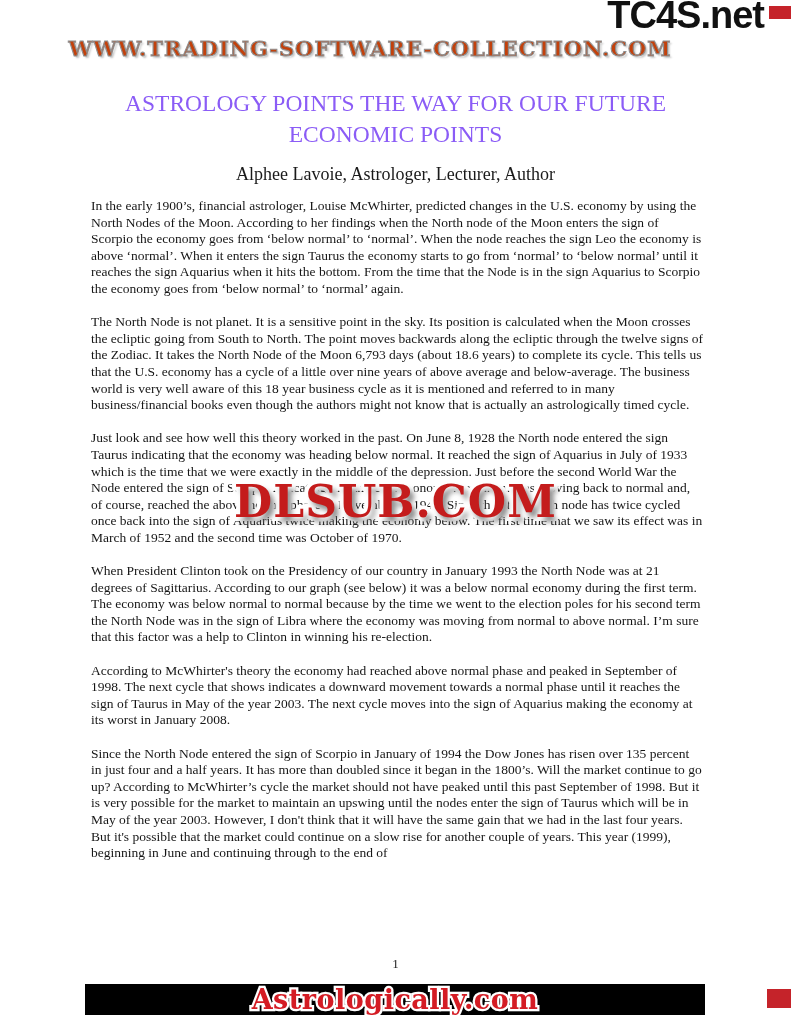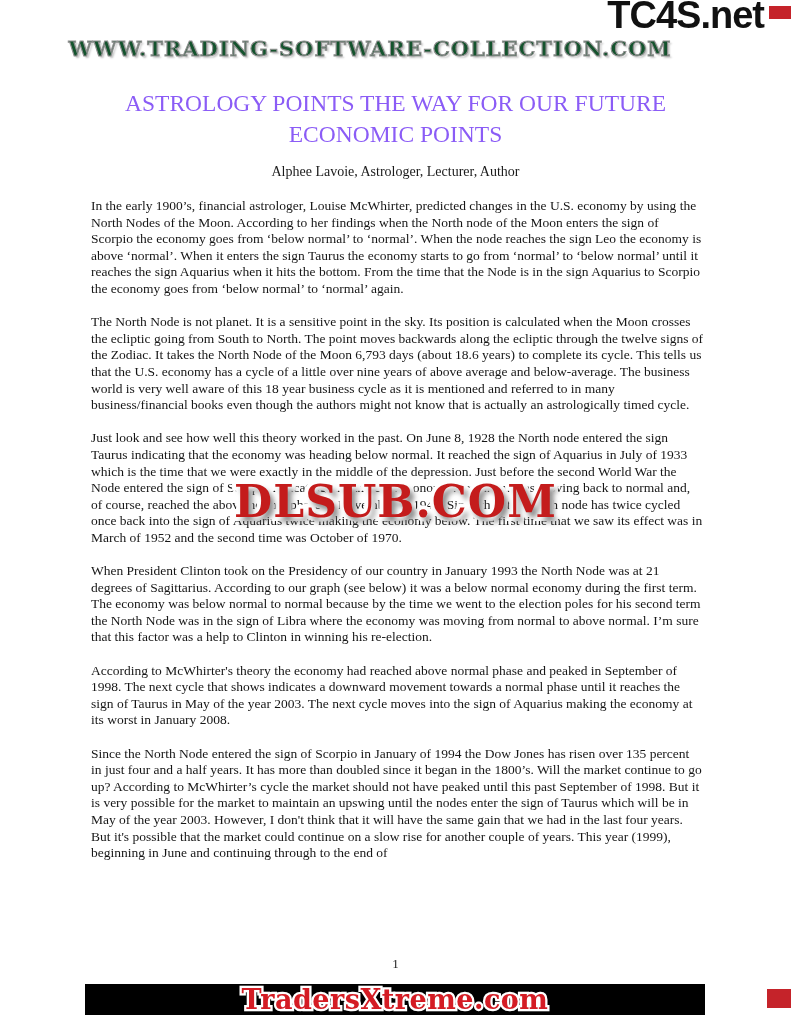--- a/index.html
+++ b/index.html
@@ -40,21 +40,21 @@
   .header-watermark {
     position: absolute;
     top: 36px;
     left: 0;
     width: 740px;
     text-align: center;
     font-family: "DejaVu Serif", serif;
     font-weight: bold;
     font-size: 21px;
     letter-spacing: 1px;
-    color: #14532d;
+    color: #c2410c;
     -webkit-text-stroke: 1.1px #8f8f8f;
     text-shadow: 2px 2px 2px #c4c4c4;
     white-space: nowrap;
   }
 
   .article-title {
     position: absolute;
     top: 88px;
     left: 0;
     width: 100%;
@@ -65,21 +65,21 @@
     font-size: 23.5px;
     line-height: 31px;
     color: #8b5cf6;
   }
   .article-byline {
     position: absolute;
     top: 164px;
     left: 0;
     width: 100%;
     text-align: center;
-    font-size: 14px;
+    font-size: 18px;
     color: #1a1a1a;
   }
 
   .article-body {
     position: absolute;
     top: 198px;
     left: 91px;
     width: 612px;
     font-size: 13.5px;
     line-height: 16.6px;
@@ -163,17 +163,17 @@
     <p>When President Clinton took on the Presidency of our country in January 1993 the North Node was at 21 degrees of Sagittarius. According to our graph (see below) it was a below normal economy during the first term. The economy was below normal to normal because by the time we went to the election poles for his second term the North Node was in the sign of Libra where the economy was moving from normal to above normal. I’m sure that this factor was a help to Clinton in winning his re-election.</p>
     <p>According to McWhirter's theory the economy had reached above normal phase and peaked in September of 1998. The next cycle that shows indicates a downward movement towards a normal phase until it reaches the sign of Taurus in May of the year 2003. The next cycle moves into the sign of Aquarius making the economy at its worst in January 2008.</p>
     <p>Since the North Node entered the sign of Scorpio in January of 1994 the Dow Jones has risen over 135 percent in just four and a half years. It has more than doubled since it began in the 1800’s. Will the market continue to go up? According to McWhirter’s cycle the market should not have peaked until this past September of 1998. But it is very possible for the market to maintain an upswing until the nodes enter the sign of Taurus which will be in May of the year 2003. However, I don't think that it will have the same gain that we had in the last four years. But it's possible that the market could continue on a slow rise for another couple of years. This year (1999), beginning in June and continuing through to the end of</p>
   </div>
 
   <div class="dlsub-watermark">DLSUB.COM</div>
 
   <div class="page-number">1</div>
 
   <div class="footer-bar">
-    <span class="footer-site">TradersXtreme.com</span>
+    <span class="footer-site">Astrologically.com</span>
   </div>
   <div class="red-tab bottom"></div>
 
 </div>
 
 </body></html>

